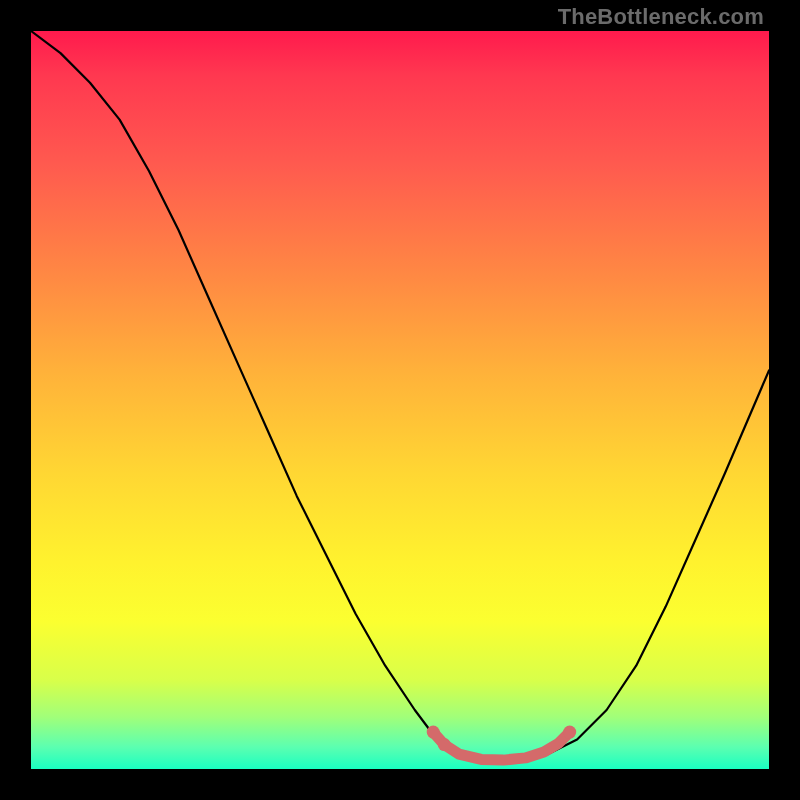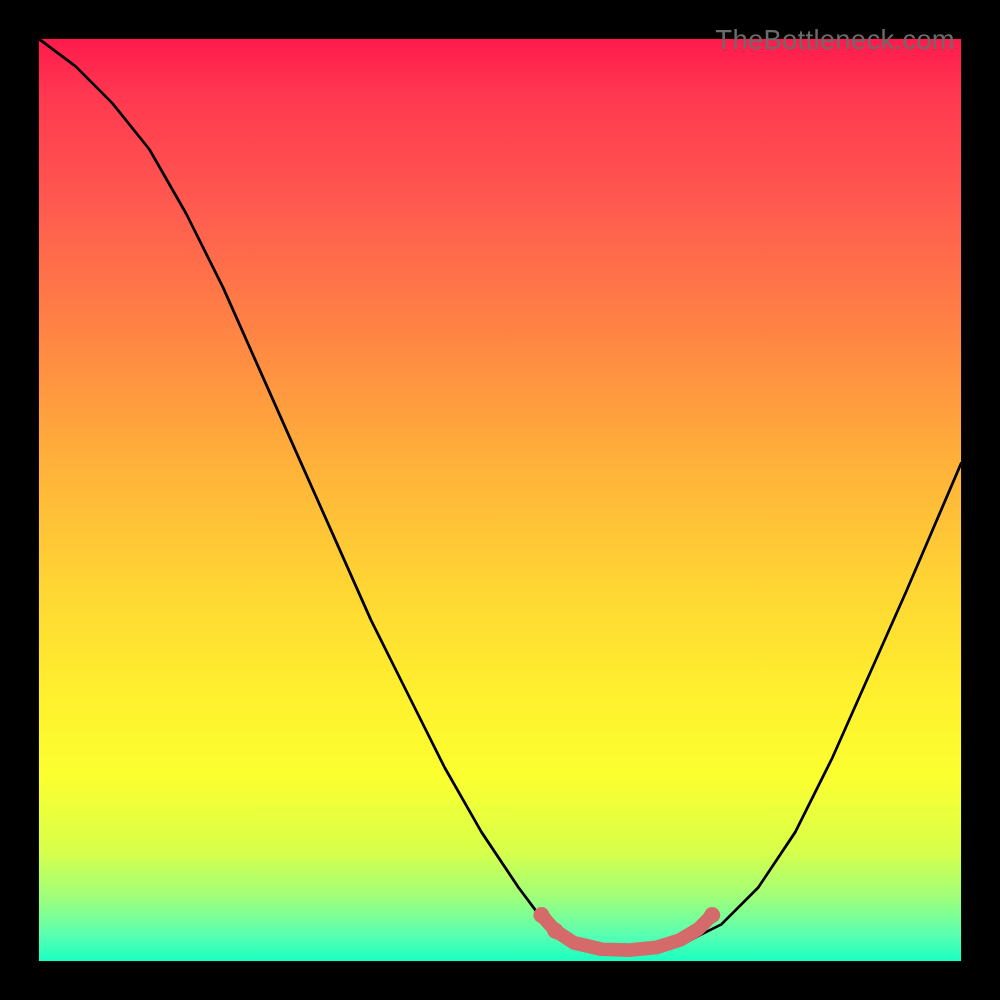--- a/index.html
+++ b/index.html
@@ -47,23 +47,22 @@
       #5cffb0 97%,
       #1affc2 100%
     );
   }
   .watermark {
     position: absolute;
     top: 4px;
     right: 36px;
     color: #6b6b6b;
     font-size: 22px;
-    font-weight: 400;
+    font-weight: 700;
     letter-spacing: 0.2px;
-    margin-top: 15px;
   }
   svg.curve {
     position: absolute;
     left: 0;
     top: 0;
     width: 738px;
     height: 738px;
   }
 </style>
 </head>

